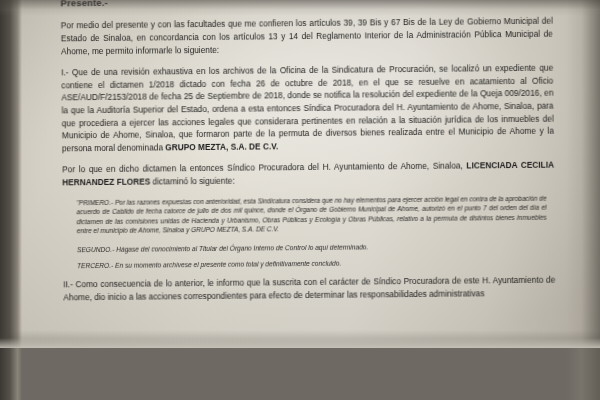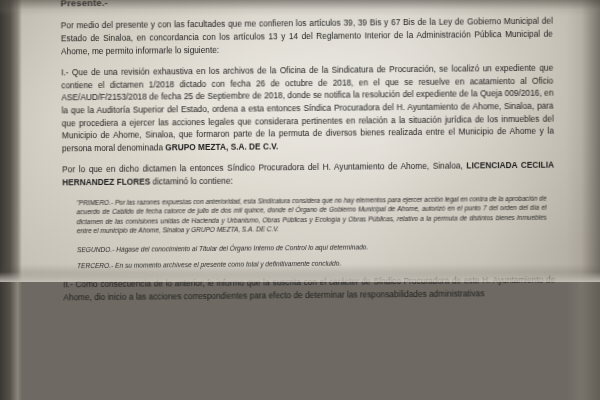--- a/index.html
+++ b/index.html
@@ -13,21 +13,21 @@
     background: #6e6a63;
     font-family: "Liberation Sans", sans-serif;
   }
 
   
   #page-photo {
     position: absolute;
     left: 0;
     top: 0;
     width: 600px;
-    height: 282px;
+    height: 348px;
     background:
       radial-gradient(ellipse 120% 90% at 30% 40%, rgba(255,255,255,0.10), rgba(0,0,0,0.10) 75%),
       linear-gradient(103deg, #c9c3b6 0%, #d8d3c7 12%, #e4e0d5 40%, #e7e3d9 62%, #dcd7cb 82%, #c2bcb0 100%);
   }
 
   
   #left-edge {
     position: absolute;
     left: 0; top: 0;
     width: 22px; height: 400px;
@@ -136,21 +136,21 @@
   <div id="glare"></div>
 
   <div id="doc-text">
 
     <div class="greeting">Presente.-</div>
 
     <p class="para"><span>Por medio del presente y con las facultades que me confieren los artículos 39, 39 Bis y 67 Bis de la Ley de Gobierno Municipal del Estado de Sinaloa, en concordancia con los artículos 13 y 14 del Reglamento Interior de la Administración Pública Municipal de Ahome, me permito informarle lo siguiente:</span></p>
 
     <p class="para"><span>I.- Que de una revisión exhaustiva en los archivos de la Oficina de la Sindicatura de Procuración, se localizó un expediente que contiene el dictamen 1/2018 dictado con fecha 26 de octubre de 2018, en el que se resuelve en acatamiento al Oficio ASE/AUD/F/2153/2018 de fecha 25 de Septiembre de 2018, donde se notifica la resolución del expediente de la Queja 009/2016, en la que la Auditoría Superior del Estado, ordena a esta entonces Síndica Procuradora del H. Ayuntamiento de Ahome, Sinaloa, para que procediera a ejercer las acciones legales que considerara pertinentes en relación a la situación jurídica de los inmuebles del Municipio de Ahome, Sinaloa, que formaron parte de la permuta de diversos bienes realizada entre el Municipio de Ahome y la persona moral denominada </span><span class="b">GRUPO MEZTA, S.A. DE C.V.</span></p>
 
-    <p class="para"><span>Por lo que en dicho dictamen la entonces Síndico Procuradora del H. Ayuntamiento de Ahome, Sinaloa, </span><span class="b">LICENCIADA CECILIA HERNANDEZ FLORES</span><span> dictaminó lo contiene:</span></p>
+    <p class="para"><span>Por lo que en dicho dictamen la entonces Síndico Procuradora del H. Ayuntamiento de Ahome, Sinaloa, </span><span class="b">LICENCIADA CECILIA HERNANDEZ FLORES</span><span> dictaminó lo siguiente:</span></p>
 
     <div class="quoted">"PRIMERO.- Por las razones expuestas con anterioridad, esta Sindicatura considera que no hay elementos para ejercer acción legal en contra de la aprobación de acuerdo de Cabildo de fecha catorce de julio de dos mil quince, donde el Órgano de Gobierno Municipal de Ahome, autorizó en el punto 7 del orden del día el dictamen de las comisiones unidas de Hacienda y Urbanismo, Obras Públicas y Ecología y Obras Públicas, relativo a la permuta de distintos bienes inmuebles entre el municipio de Ahome, Sinaloa y GRUPO MEZTA, S.A. DE C.V.</div>
 
     <div class="smallpara">SEGUNDO.- Hágase del conocimiento al Titular del Órgano Interno de Control lo aquí determinado.</div>
 
     <div class="smallpara">TERCERO.- En su momento archívese el presente como total y definitivamente concluido.</div>
 
     <p class="para last">II.- Como consecuencia de lo anterior, le informo que la suscrita con el carácter de Síndico Procuradora de este H. Ayuntamiento de Ahome, dio inicio a las acciones correspondientes para efecto de determinar las responsabilidades administrativas</p>
   </div>
 

